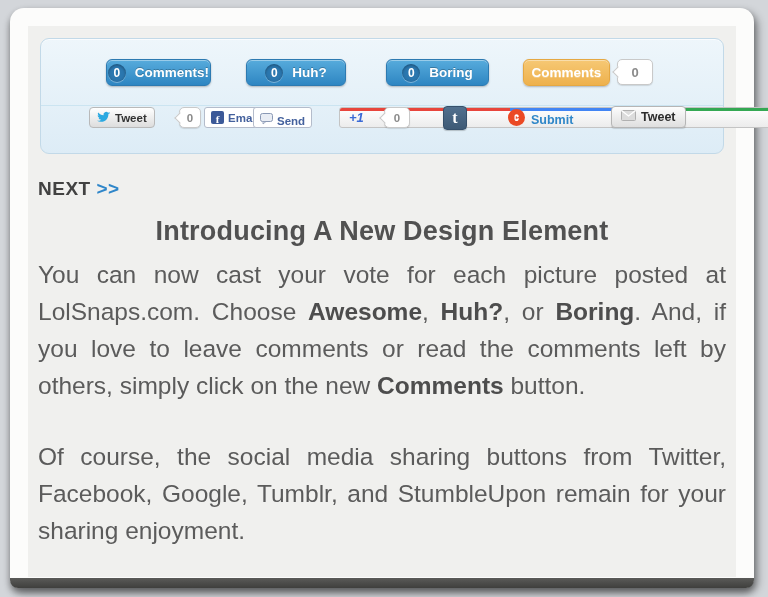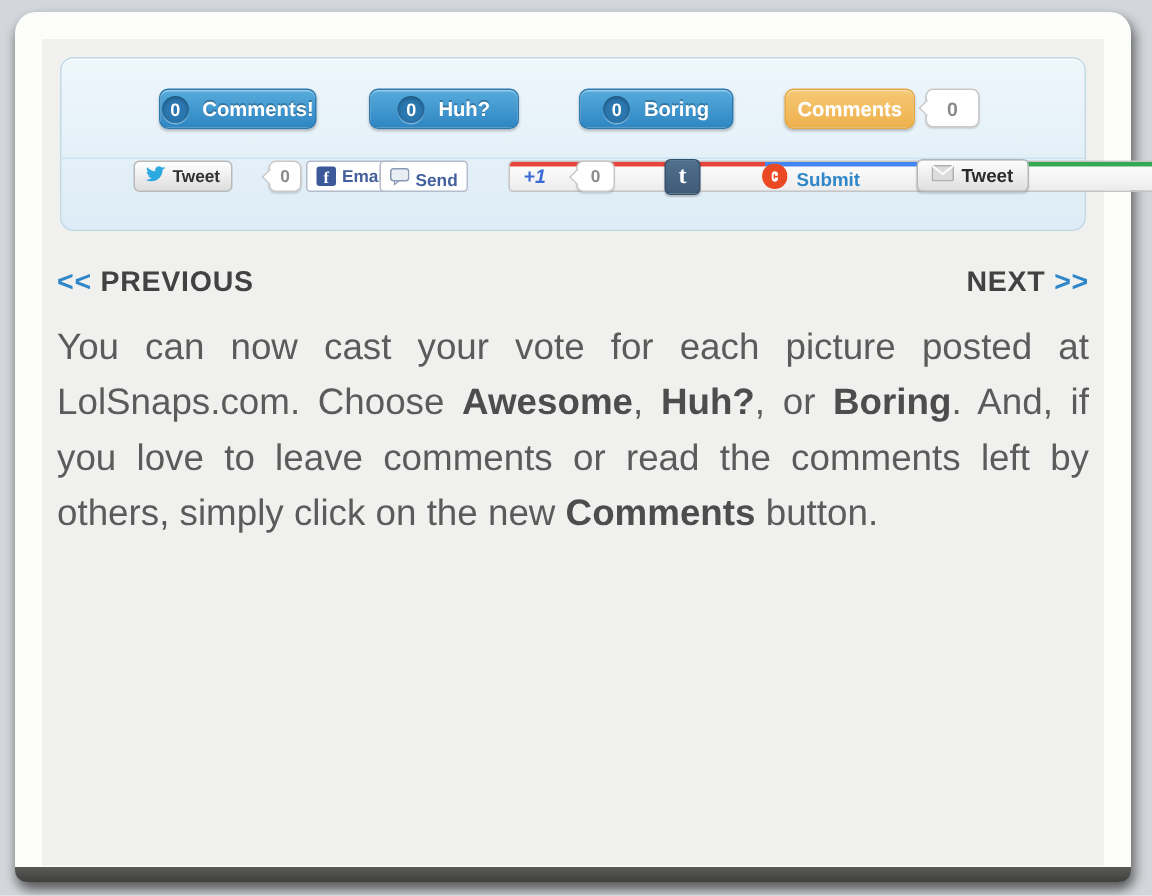--- a/index.html
+++ b/index.html
@@ -231,28 +231,26 @@
               </svg>
           </span>
           <span>Tweet</span>
         </div>
 
       </div>
     </div>
 
     <div class="pager" style="margin-top:148px;">
       <a>
-        <span class="arrows">&lt;&lt;</span>
-        <span>PREVIOUS</span>
-      </a>
-      <a>
         <span>NEXT</span>
         <span class="arrows">&gt;&gt;</span>
       </a>
     </div>
 
+    <h1 class="article-title">Introducing A New Design Element</h1>
 
     <p class="para"><span>You can now cast your vote for each picture posted at LolSnaps.com.  Choose </span><span class="b">Awesome</span><span>, </span><span class="b">Huh?</span><span>, or </span><span class="b">Boring</span><span>.  And, if you love to leave comments or read the comments left by others, simply click on the new </span><span class="b">Comments</span><span> button.</span></p>
 
+    <p class="para second">Of course, the social media sharing buttons from Twitter, Facebook, Google, Tumblr, and StumbleUpon remain for your sharing enjoyment.</p>
 
   </div>
   <div class="card-footer-bar"></div>
 </div>
 
 </body></html>

